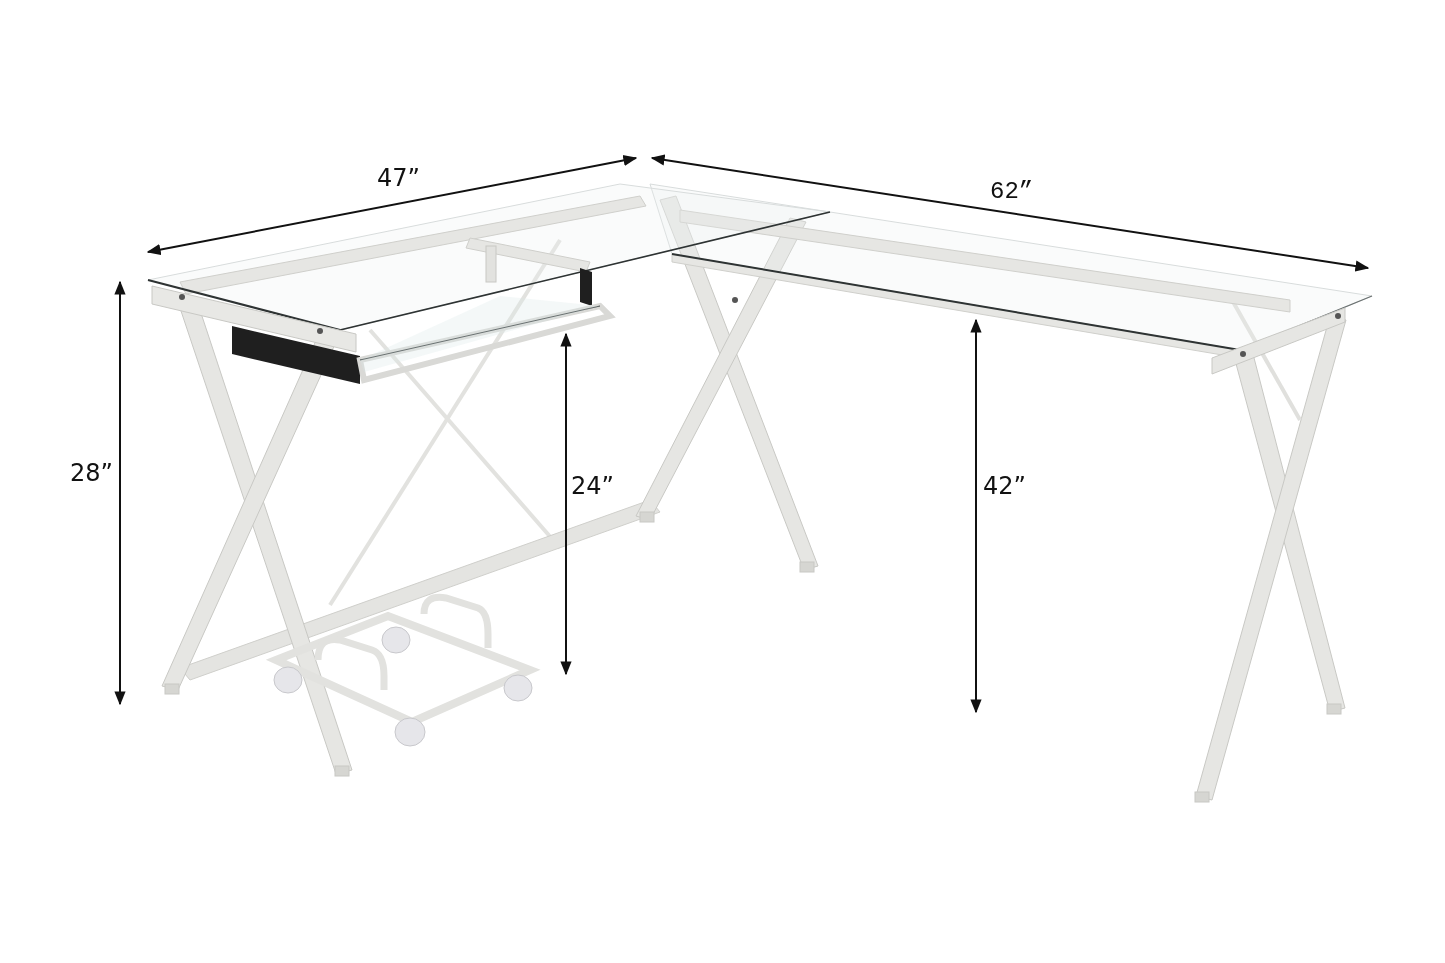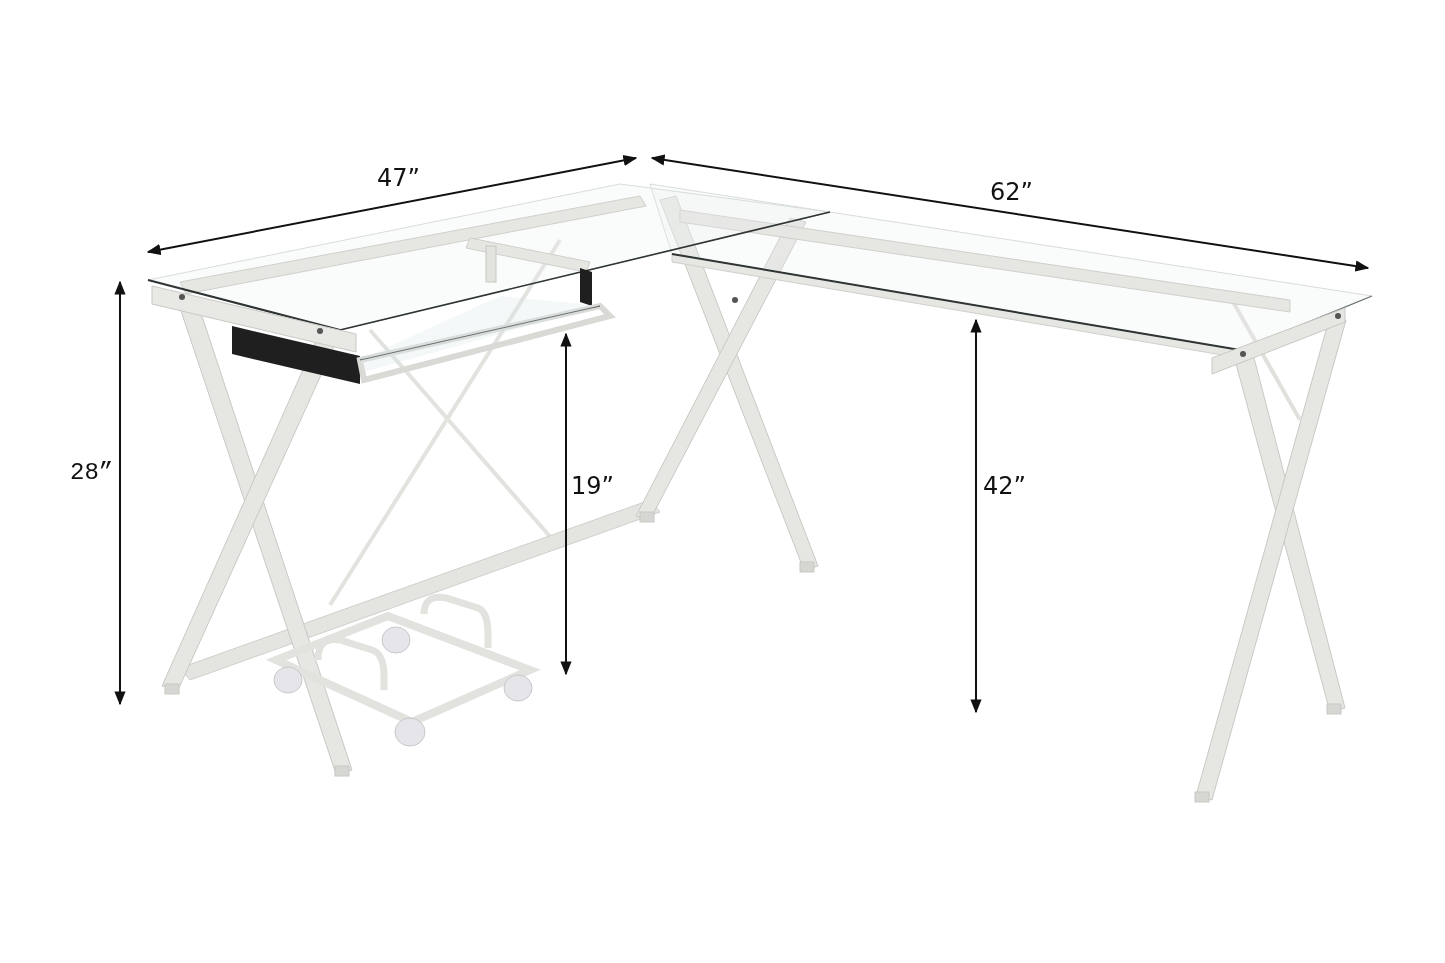--- a/index.html
+++ b/index.html
@@ -96,18 +96,18 @@
   <g stroke="#111" stroke-width="2" fill="none">
     <line x1="148" y1="252" x2="636" y2="158" marker-start="url(#ah)" marker-end="url(#ah)"></line>
     <line x1="652" y1="158" x2="1368" y2="268" marker-start="url(#ah)" marker-end="url(#ah)"></line>
     <line x1="120" y1="282" x2="120" y2="704" marker-start="url(#ah)" marker-end="url(#ah)"></line>
     <line x1="566" y1="334" x2="566" y2="674" marker-start="url(#ah)" marker-end="url(#ah)"></line>
     <line x1="976" y1="320" x2="976" y2="712" marker-start="url(#ah)" marker-end="url(#ah)"></line>
   </g>
 </svg>
 
 <div class="dim-label" style="left:377px; top:166px;">47”</div>
-<div class="dim-label" style="left:990px; top:180px;">62”</div>
-<div class="dim-label" style="left:70px; top:461px;font-family:Liberation Mono, monospace;">28”</div>
-<div class="dim-label" style="left:571px; top:474px;">19”</div>
+<div class="dim-label" style="left:990px; top:180px;font-family:Liberation Mono, monospace;">62”</div>
+<div class="dim-label" style="left:70px; top:461px;">28”</div>
+<div class="dim-label" style="left:571px; top:474px;">24”</div>
 <div class="dim-label" style="left:983px; top:474px;">42”</div>
 
 </div>
 
 </body></html>

